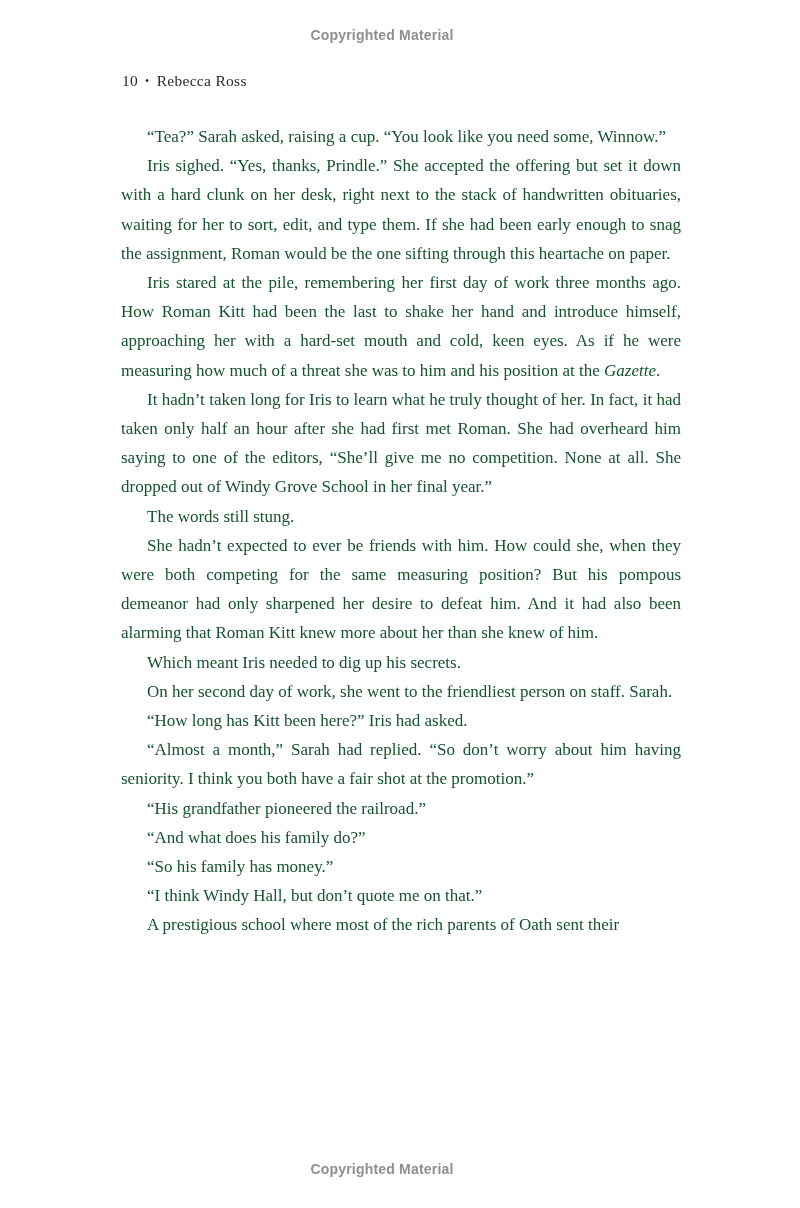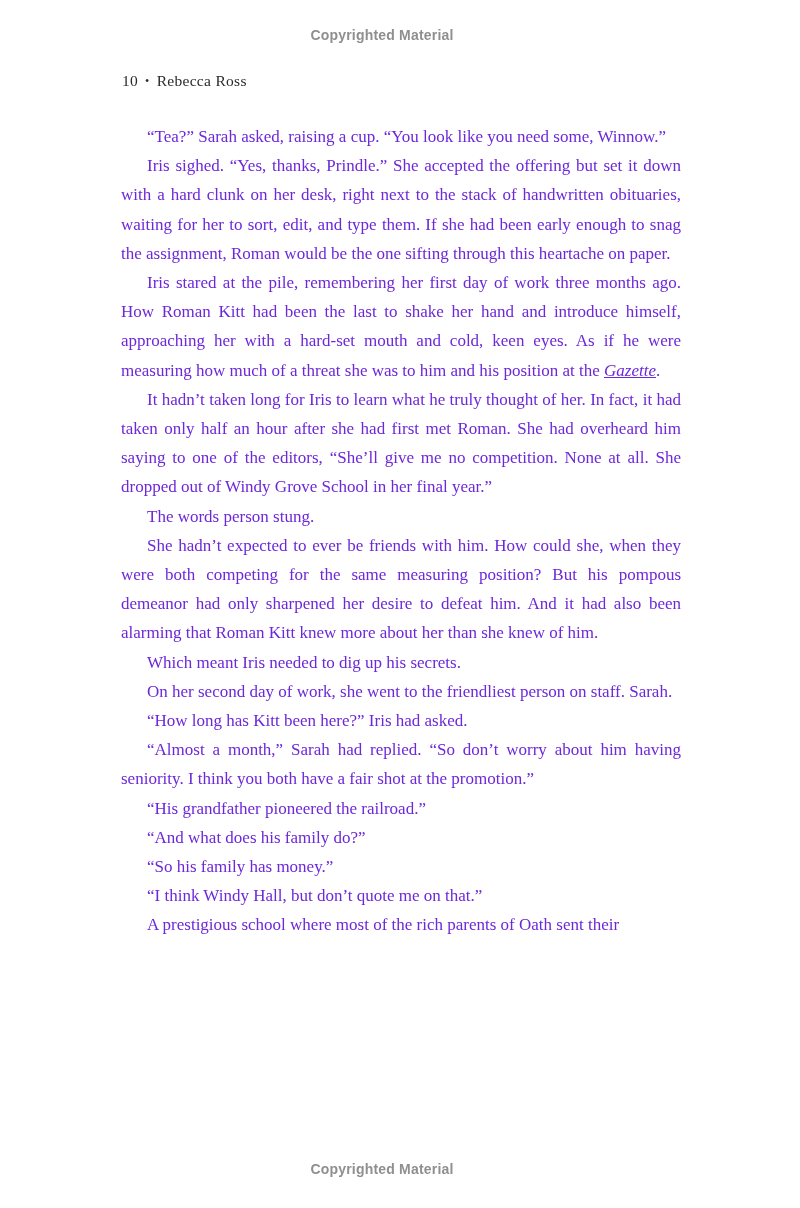--- a/index.html
+++ b/index.html
@@ -44,49 +44,48 @@
     color: #2a2a2a;
   }
   .body-text {
     position: absolute;
     top: 122px;
     left: 121px;
     width: 560px;
     font-size: 17px;
     line-height: 29.2px;
     text-align: justify;
-    color: #6d28d9;
+    color: #14532d;
   }
   .body-text p.para {
     margin: 0;
     padding: 0;
     text-indent: 26px;
   }
   .body-text em {
     font-style: italic;
-    text-decoration: underline;
   }
 </style>
 </head>
 <body>
 
 <div class="page">
 
   <div class="copyright top">Copyrighted Material</div>
 
   <div class="running-header">
     <span>10</span><span class="sep">•</span><span>Rebecca Ross</span>
   </div>
 
   <div class="body-text" id="body-text">
       <p class="para"><span>“Tea?” Sarah asked, raising a cup. “You look like you need some, Winnow.”</span></p>
       <p class="para"><span>Iris sighed. “Yes, thanks, Prindle.” She accepted the offering but set it down with a hard clunk on her desk, right next to the stack of handwritten obituaries, waiting for her to sort, edit, and type them. If she had been early enough to snag the assignment, Roman would be the one sifting through this heartache on paper.</span></p>
       <p class="para"><span>Iris stared at the pile, remembering her first day of work three months ago. How Roman Kitt had been the last to shake her hand and introduce himself, approaching her with a hard-set mouth and cold, keen eyes. As if he were measuring how much of a threat she was to him and his position at the </span><em>Gazette</em><span>.</span></p>
       <p class="para"><span>It hadn’t taken long for Iris to learn what he truly thought of her. In fact, it had taken only half an hour after she had first met Roman. She had overheard him saying to one of the editors, “She’ll give me no competition. None at all. She dropped out of Windy Grove School in her final year.”</span></p>
-      <p class="para"><span>The words person stung.</span></p>
+      <p class="para"><span>The words still stung.</span></p>
       <p class="para"><span>She hadn’t expected to ever be friends with him. How could she, when they were both competing for the same measuring position? But his pompous demeanor had only sharpened her desire to defeat him. And it had also been alarming that Roman Kitt knew more about her than she knew of him.</span></p>
       <p class="para"><span>Which meant Iris needed to dig up his secrets.</span></p>
       <p class="para"><span>On her second day of work, she went to the friendliest person on staff. Sarah.</span></p>
       <p class="para"><span>“How long has Kitt been here?” Iris had asked.</span></p>
       <p class="para"><span>“Almost a month,” Sarah had replied. “So don’t worry about him having seniority. I think you both have a fair shot at the promotion.”</span></p>
       <p class="para"><span>“His grandfather pioneered the railroad.”</span></p>
       <p class="para"><span>“And what does his family do?”</span></p>
       <p class="para"><span>“So his family has money.”</span></p>
       <p class="para"><span>“I think Windy Hall, but don’t quote me on that.”</span></p>
       <p class="para"><span>A prestigious school where most of the rich parents of Oath sent their</span></p>

